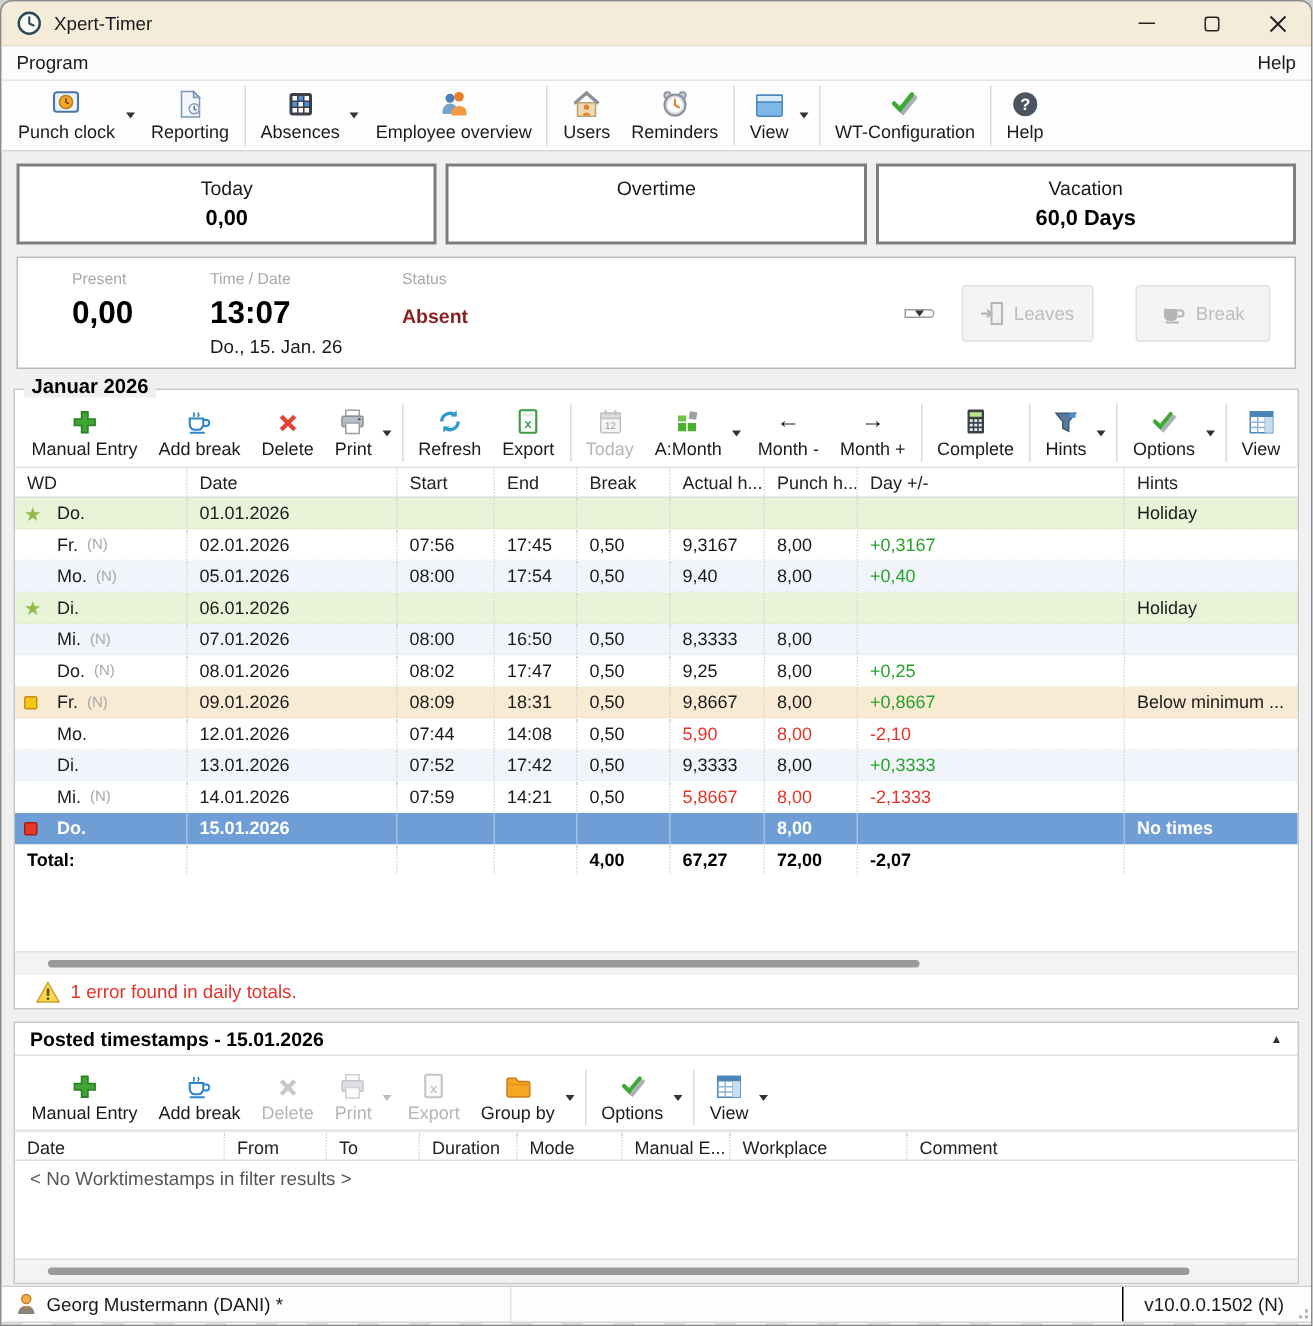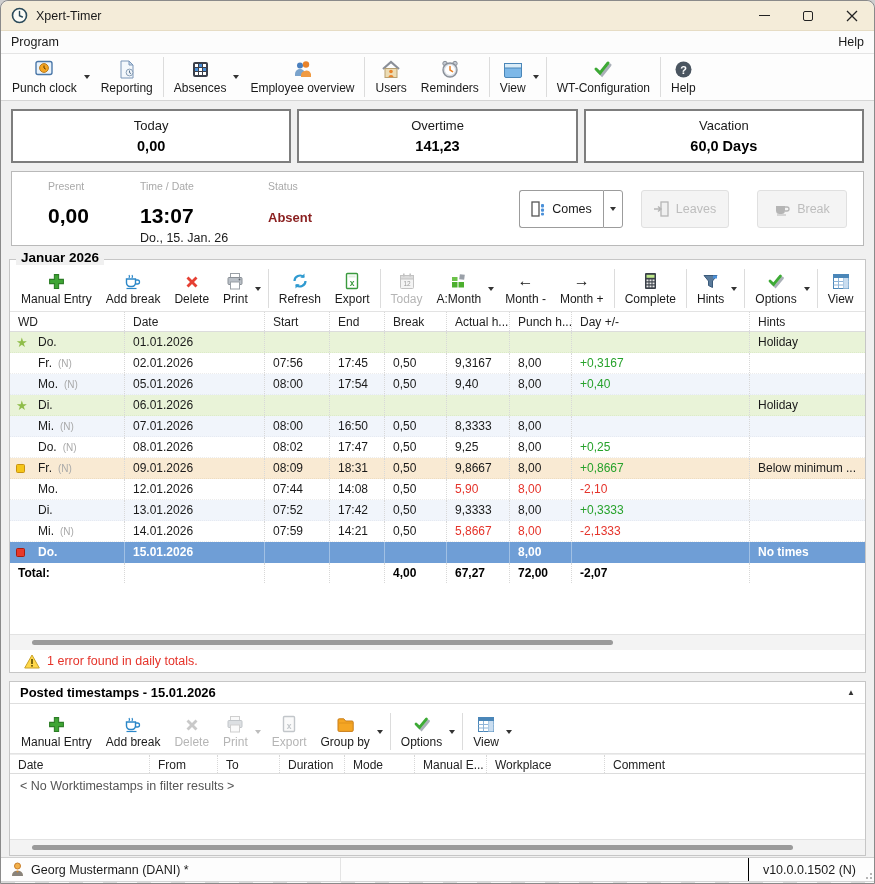--- a/index.html
+++ b/index.html
@@ -38,21 +38,21 @@
   
   .summary-row { display:flex; gap:6px; padding:8px 10px 0 10px; }
   .card { flex:1; background:#fff; border:2px solid #7d7d7d; height:54px; text-align:center; padding-top:7px; }
   .card .clabel { font-size:13px; color:#1a1a1a; }
   .card .cvalue { font-size:14.5px; font-weight:bold; margin-top:5px; color:#000; }
 
   
   .status-panel { margin:8px 10px 0 10px; background:#fff; border:1px solid #b9b9b9; height:75px;
                   display:flex; align-items:stretch; padding:8px 16px; }
   .sp-block { display:flex; flex-direction:column; }
-  .sp-label { font-size:10.5px; color:#a9a9a9; margin-bottom:12px; }
+  .sp-label { font-size:10.5px; color:#a9a9a9; margin-bottom:5px; }
   .sp-big { font-size:21px; font-weight:bold; color:#000; }
   .sp-date { font-size:12.5px; color:#1a1a1a; margin-top:3px; }
   .sp-absent { font-size:13px; font-weight:600; color:#8a1f1f; margin-top:6px; }
   .sp-buttons { margin-left:auto; display:flex; align-items:center; gap:0; }
   .btn { height:38px; background:#fff; border:1px solid #9c9c9c; border-radius:3px; font-size:12.5px;
          color:#1a1a1a; display:flex; align-items:center; justify-content:center; gap:7px; }
   .btn-split { display:flex; align-items:stretch; }
   .btn-main { width:84px; border-right:none; border-radius:3px 0 0 3px; }
   .btn-caret { width:20px; border:1px solid #9c9c9c; border-radius:0 3px 3px 0; display:flex; align-items:center; justify-content:center; background:#fff; }
   .btn.disabled { background:#f4f4f4; border-color:#e0e0e0; color:#bdbdbd; }
@@ -266,21 +266,20 @@
     </div>
   </div>
 
   <div class="summary-row">
     <div class="card">
       <div class="clabel">Today</div>
       <div class="cvalue">0,00</div>
     </div>
     <div class="card">
       <div class="clabel">Overtime</div>
-      <div class="cvalue">141,23</div>
     </div>
     <div class="card">
       <div class="clabel">Vacation</div>
       <div class="cvalue">60,0 Days</div>
     </div>
   </div>
 
   <div class="status-panel">
     <div class="sp-block" style="margin-left:20px; width:92px;">
       <span class="sp-label">Present</span>
@@ -290,29 +289,20 @@
       <span class="sp-label">Time / Date</span>
       <span class="sp-big">13:07</span>
       <span class="sp-date">Do., 15. Jan. 26</span>
     </div>
     <div class="sp-block" style="width:200px;">
       <span class="sp-label">Status</span>
       <span class="sp-absent">Absent</span>
     </div>
     <div class="sp-buttons">
       <div class="btn-split">
-        <div class="btn btn-main">
-          <svg width="14" height="16" viewBox="0 0 14 16">
-              <rect x="1" y="1" width="7" height="14" fill="#fff" stroke="#555" stroke-width="1.3"></rect>
-              <rect x="10" y="3" width="3" height="3.4" rx="1" fill="#4a90d9"></rect>
-              <rect x="10" y="7.4" width="3" height="3.4" rx="1" fill="#4a90d9"></rect>
-              <rect x="10" y="11.8" width="3" height="2.6" rx="1" fill="#4a90d9"></rect>
-            </svg>
-          <span>Comes</span>
-        </div>
         <div class="btn-caret">
             <span class="caret"></span>
           </div>
       </div>
       <span class="gap18"></span>
       <div class="btn disabled" style="width:88px;">
         <svg width="15" height="16" viewBox="0 0 15 16">
             <rect x="7" y="1" width="7" height="14" fill="#f0f0f0" stroke="#b5b5b5" stroke-width="1.3"></rect>
             <path d="M0,8 h6 M4,5.5 L7,8 L4,10.5" stroke="#b5b5b5" stroke-width="1.5" fill="none"></path>
           </svg>

